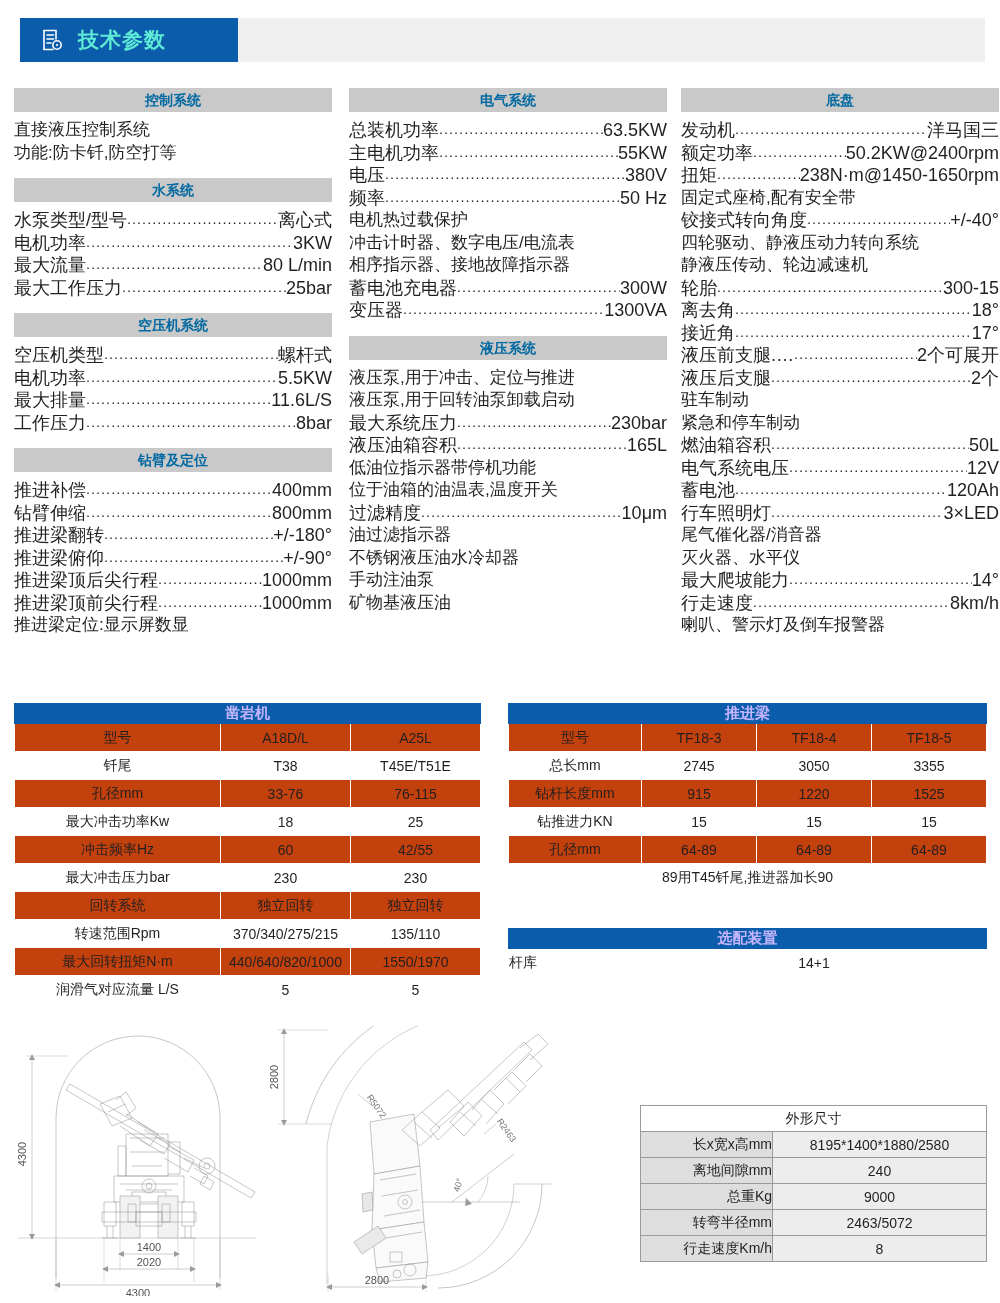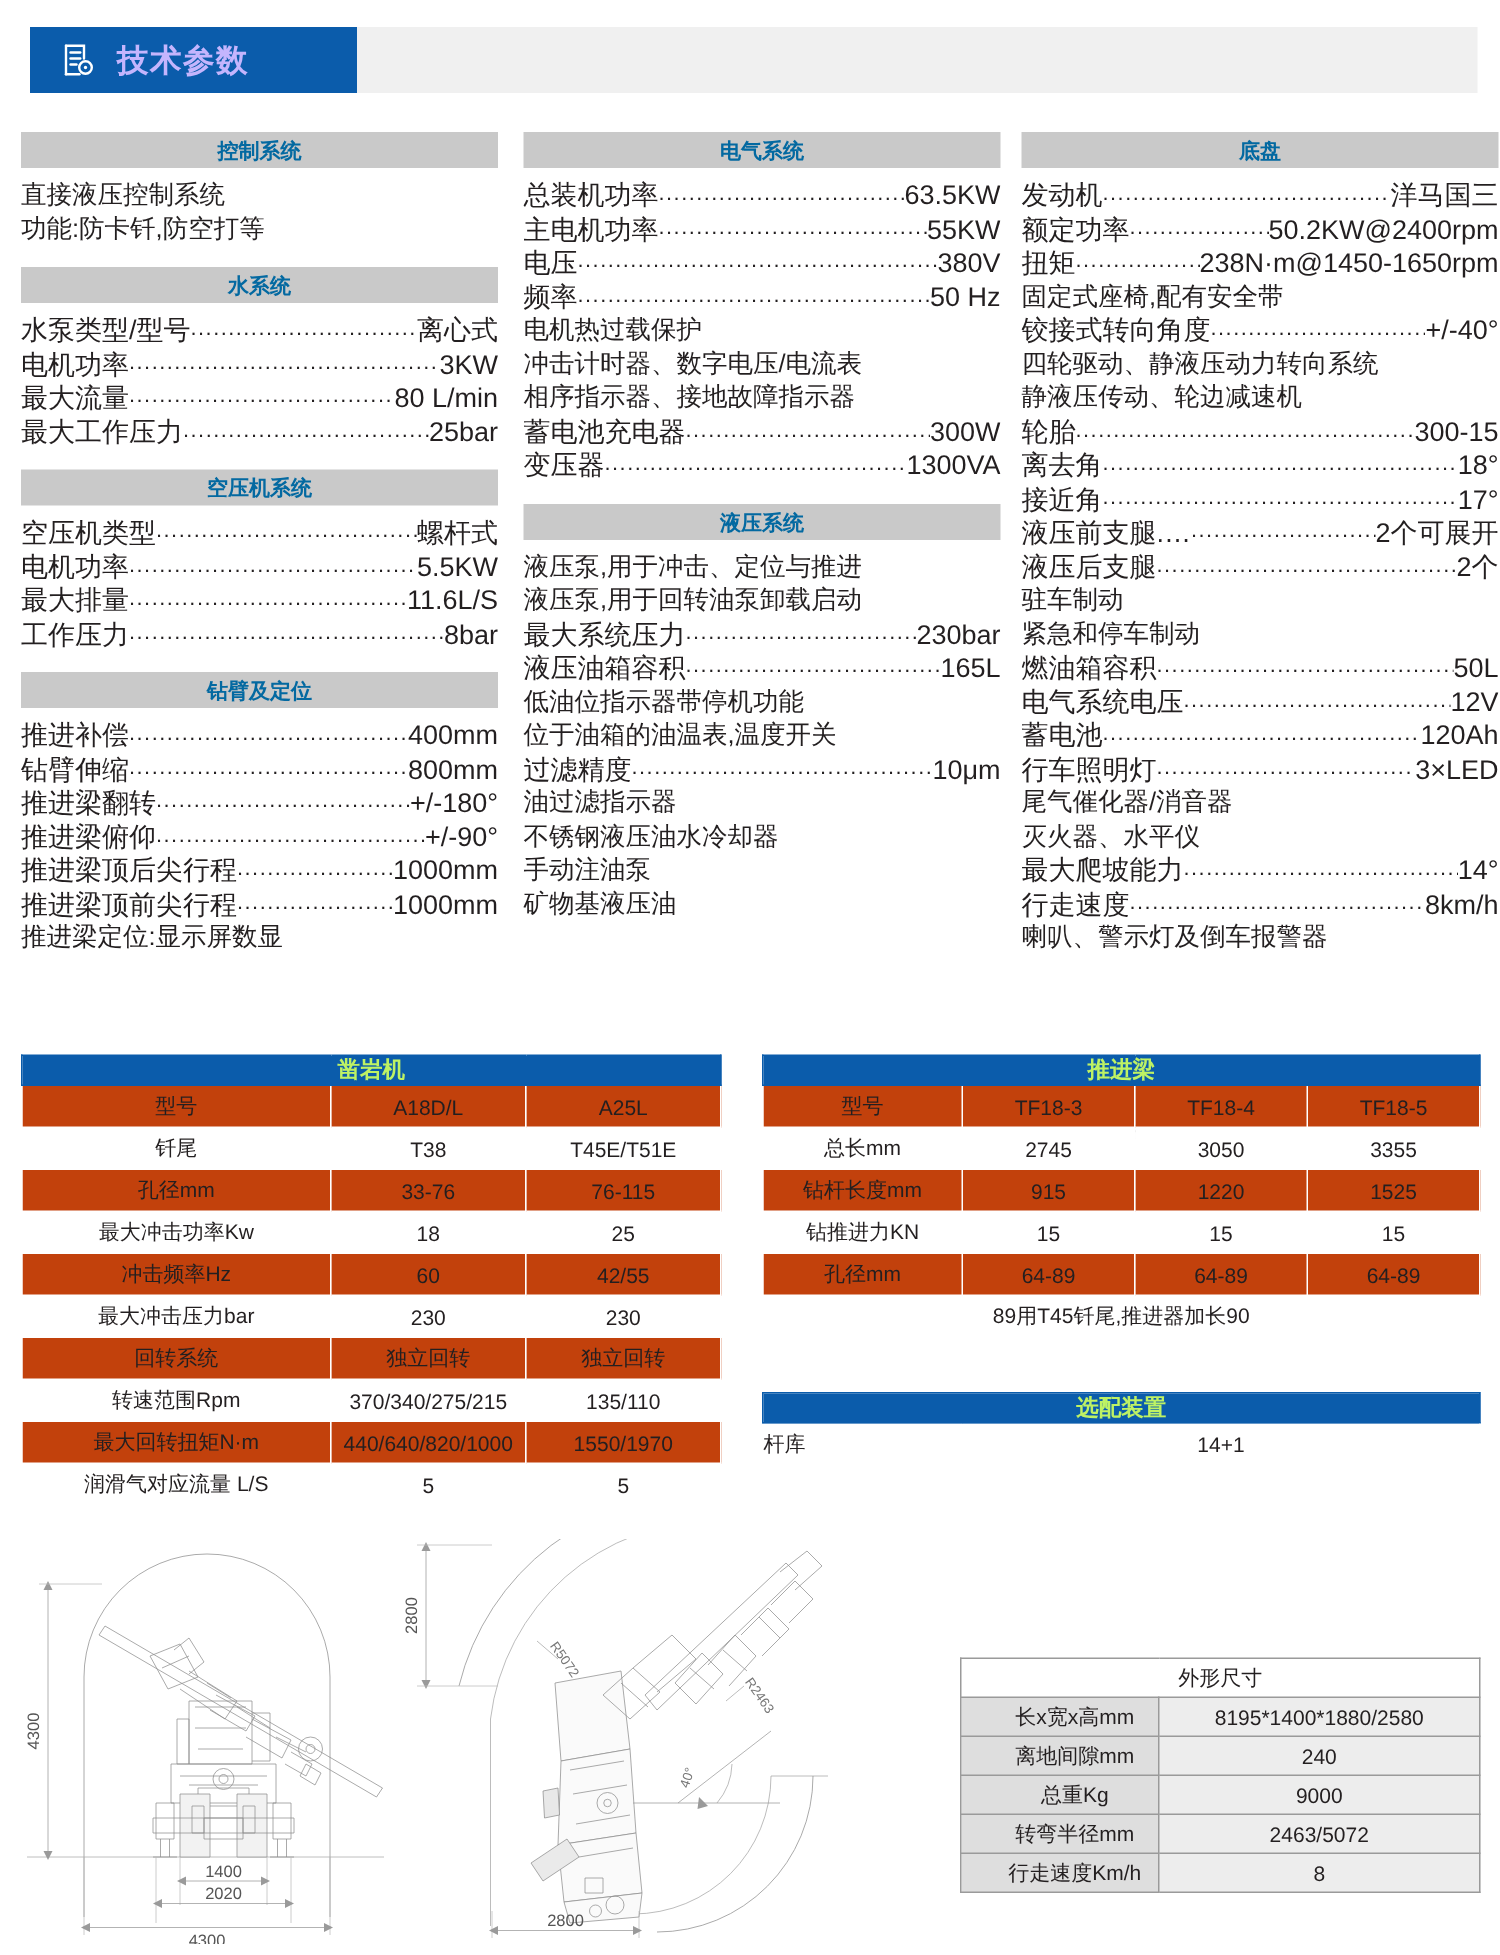--- a/index.html
+++ b/index.html
@@ -20,21 +20,21 @@
   .header-gray{
     position:absolute; left:20px; top:0; width:965px; height:44px;
     background:#f0f0f0;
   }
   .header-blue{
     position:absolute; left:20px; top:0; width:218px; height:44px;
     background:#0b5cab;
     display:flex; align-items:center; padding-left:20px; gap:14px;
   }
   .header-title{
-    color:#c4b5fd; font-size:21px; font-weight:bold; letter-spacing:1px;
+    color:#5eead4; font-size:21px; font-weight:bold; letter-spacing:1px;
   }
   .doc-icon{ width:24px; height:24px; display:block; }
 
   
   .cols{
     position:absolute; left:0; top:88px; width:1000px;
   }
   .col{
     position:absolute; top:0; width:318px;
   }
@@ -97,21 +97,21 @@
   .tbl td, .tbl th{
     border:1px solid #ffffff;
     text-align:center;
     padding:0;
     height:28px;
     font-weight:normal;
     color:#231f20;
   }
   .tbl .thead td{
     background:#0b5cab;
-    color:#bef264;
+    color:#c4b5fd;
     font-weight:bold;
     font-size:15px;
     height:16px;
     border:1px solid #0b5cab;
     text-align:center;
   }
   .r-gray td{ background:#c2410c; }
   .r-white td{ background:#ffffff; }
 
   #tbl-drill{ left:14px; top:703px; width:466px; }
@@ -131,21 +131,21 @@
   #tbl-opt td.lbl{ text-align:left; }
 
   #tbl-dim{ left:640px; top:1105px; width:346px; }
   #tbl-dim col.c0{ width:132px; }
   #tbl-dim col.c1{ width:214px; }
   #tbl-dim .dimhead td{
     background:#ffffff; font-size:14px; font-weight:normal; color:#231f20;
     border:1px solid #9a9a9a; height:26px;
   }
   #tbl-dim td{ border:1px solid #9a9a9a; height:26px; }
-  #tbl-dim td.lbl{ text-align:center; padding-left:20px; background:#dedede; }
+  #tbl-dim td.lbl{ text-align:right; padding-left:20px; background:#dedede; }
   #tbl-dim td.val{ background:#ededed; }
 
   
   .draw{
     position:absolute;
   }
   #draw-front{ left:8px; top:1026px; width:258px; height:270px; }
   #draw-top{ left:262px; top:1026px; width:290px; height:270px; }
   .draw svg{ display:block; width:100%; height:100%; }
   .dimtxt{ font-family:"Liberation Sans",sans-serif; font-size:11px; fill:#555; }

